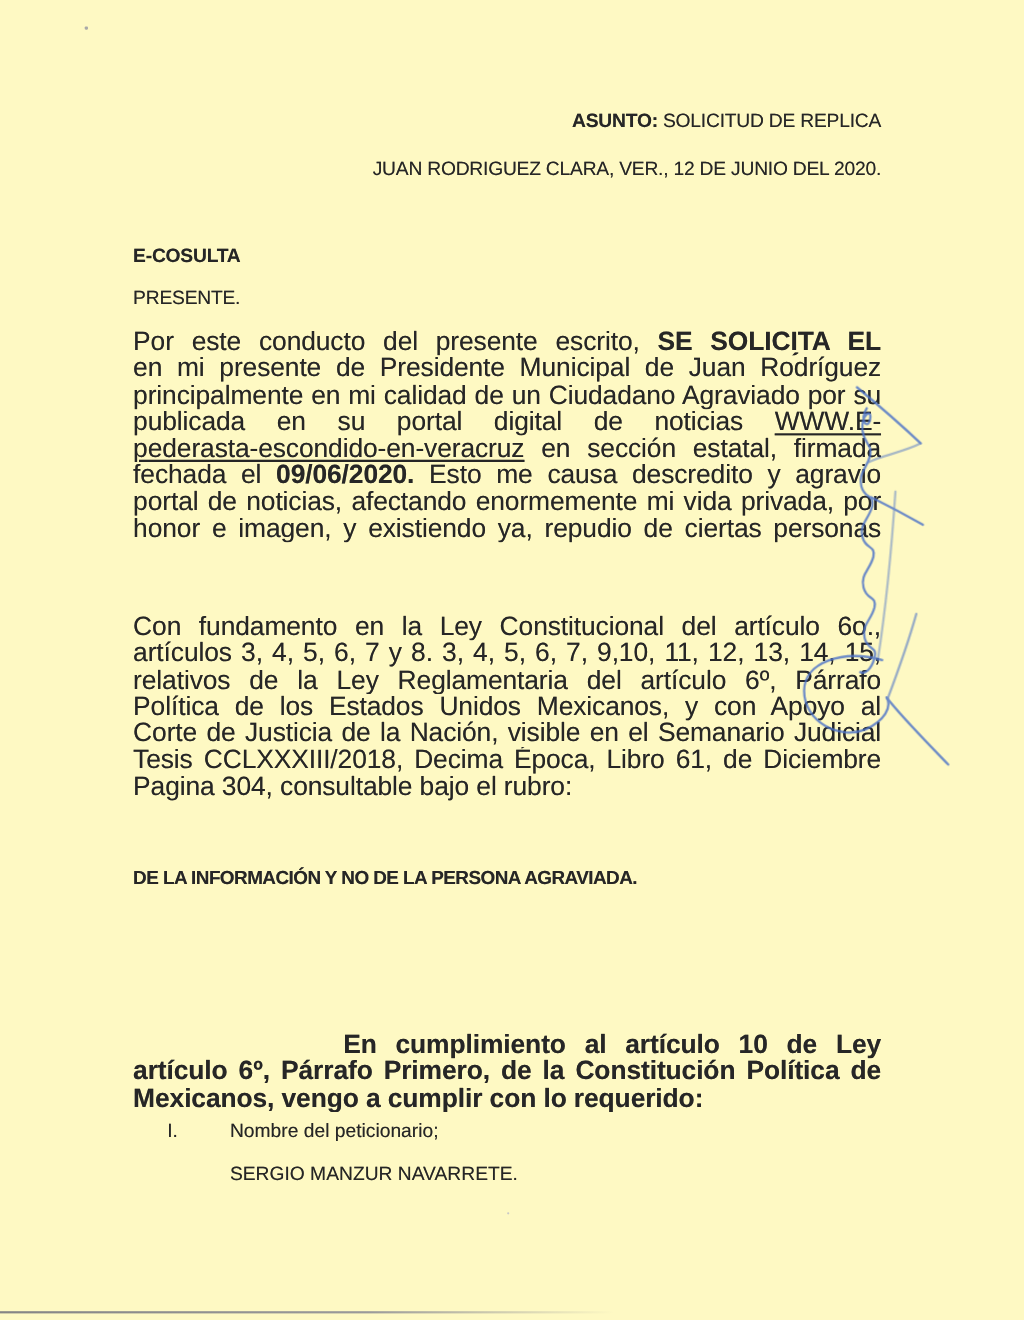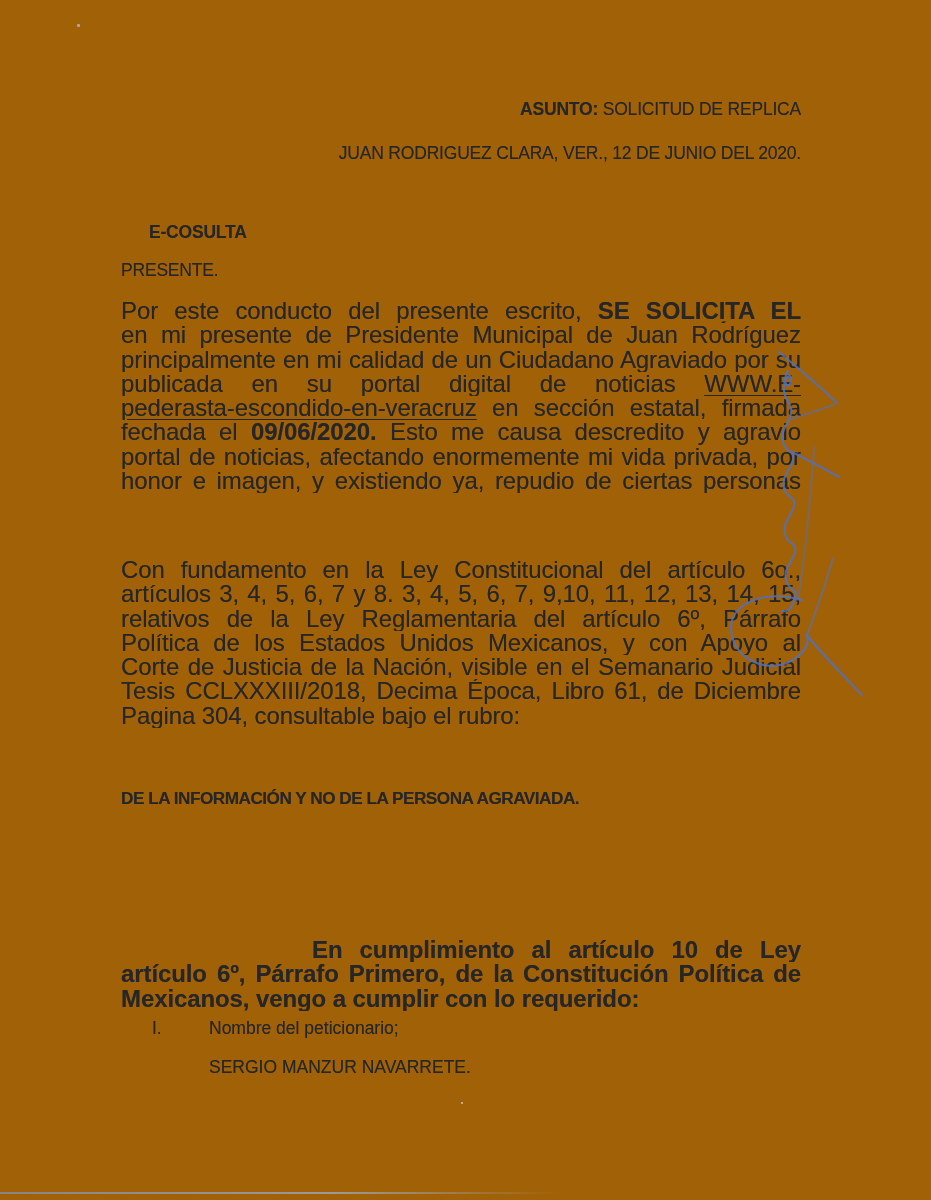--- a/index.html
+++ b/index.html
@@ -1,18 +1,18 @@
 <!DOCTYPE html>
 <html><head>
 <meta charset="utf-8">
 <style>
   html,body { margin:0; padding:0; background:#ffffff; }
   .page {
     position:relative; width:931px; height:1200px; margin:0 auto;
-    background:#a16207; overflow:hidden;
+    background:#fef9c3; overflow:hidden;
     font-family:"Liberation Sans", sans-serif;
     color:#262626;
   }
   .page * { text-shadow: 0 0 0.6px rgba(45,45,45,.55); }
 
   
   .para {
     position:absolute; left:121px; width:680px;
     font-size:24px; line-height:24.3px; letter-spacing:-0.1px;
   }
@@ -24,21 +24,21 @@
   #para-heading { top:786px; font-size:17.2px; letter-spacing:-0.5px; }
   #para-1 { top:299px; }
   #para-2 { top:558px; }
   #para-3 { top:938px;font-weight:bold; }
 
   
   .hline { position:absolute; left:121px; width:680px; font-size:17.5px; line-height:24.3px; letter-spacing:-0.2px; white-space:nowrap; }
   .right  { text-align:right; }
   #subject-line   { top:97px;  }
   #dateline       { top:141px; }
-  #addressee      { top:220px; font-weight:bold;margin-left:28px; }
+  #addressee      { top:220px; font-weight:bold; }
   #salutation     { top:258px; }
 
   
   .listrow { position:absolute; left:121px; width:680px; font-size:17.5px; line-height:24.3px; }
   #list-row  { top:1016px; }
   #list-name { top:1055px; }
   .list-num  { position:absolute; left:31px; }
   .list-text { position:absolute; left:88px; }
 
   

